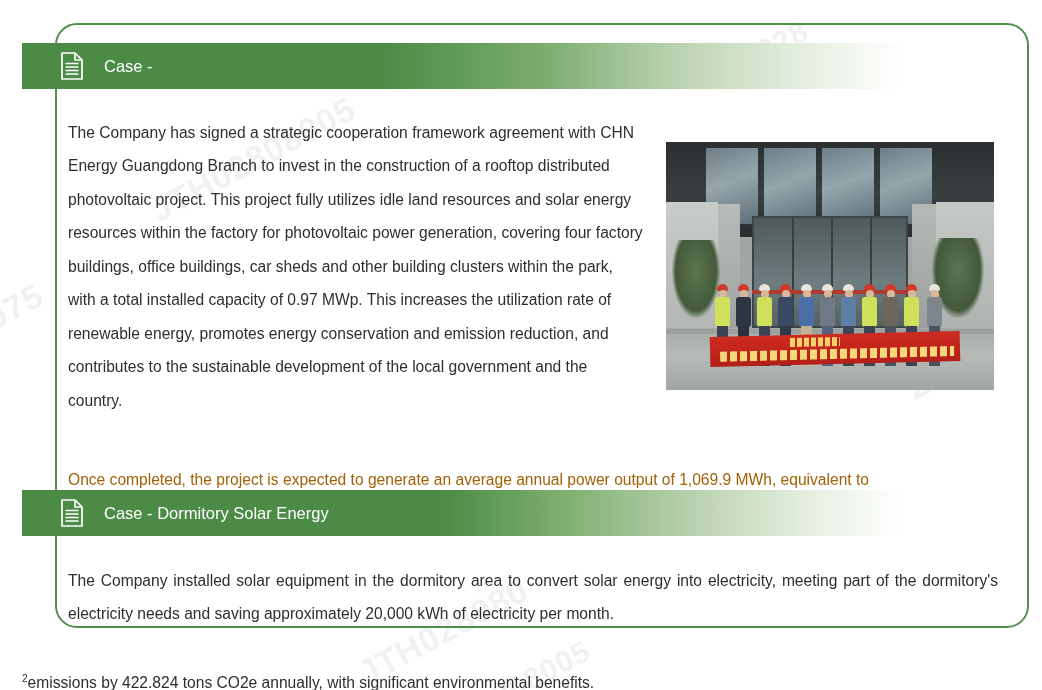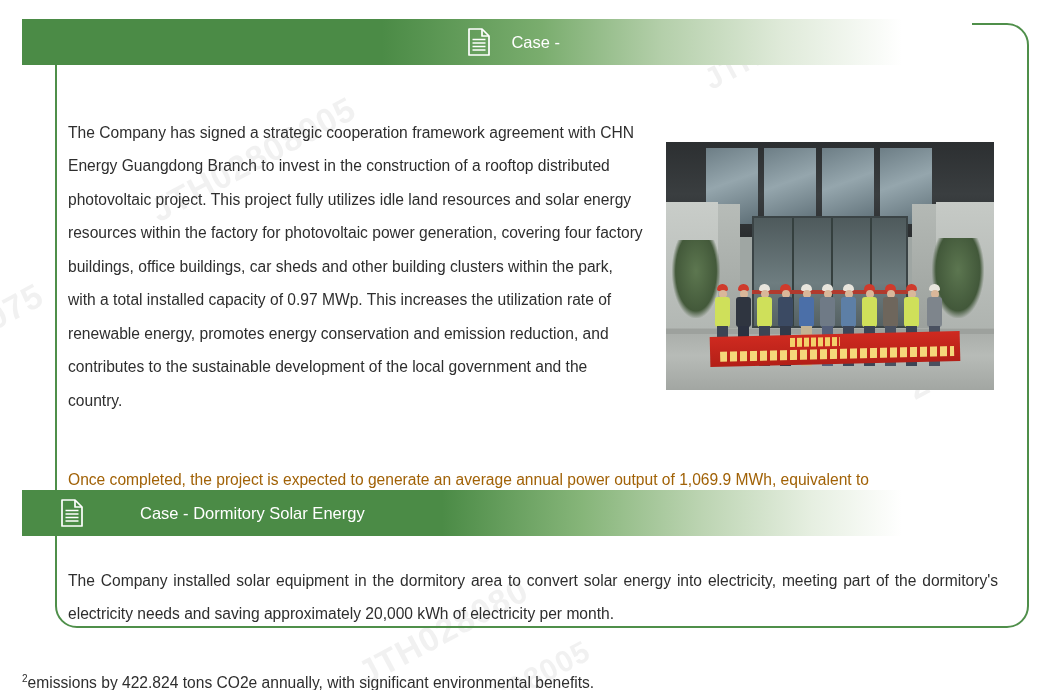--- a/index.html
+++ b/index.html
@@ -60,34 +60,32 @@
   .case-header {
     position: absolute;
     left: 22px;
     height: 46px;
     display: flex;
     align-items: center;
     box-sizing: border-box;
     z-index: 20;
   }
   #case-header-1 {
-    top: 19px;
+    top: 43px;
     width: 950px;
     background: linear-gradient(to right,
         #4b8b46 0px, #4b8b46 360px, #7aad6e 520px,
         #b4cfaa 640px, #dfead9 760px, #ffffff 880px, #ffffff 100%);
-    justify-content: center;
   }
   #case-header-2 {
     top: 490px;
     width: 950px;
     background: linear-gradient(to right,
         #4b8b46 0px, #4b8b46 420px, #86b579 560px,
         #bcd4b2 680px, #e6efe1 790px, #ffffff 880px, #ffffff 100%);
-    gap: 36px;
   }
 
   .doc-icon {
     flex: 0 0 auto;
     margin-left: 38px;
     margin-right: 20px;
     width: 24px;
     height: 28px;
     display: block;
   }

